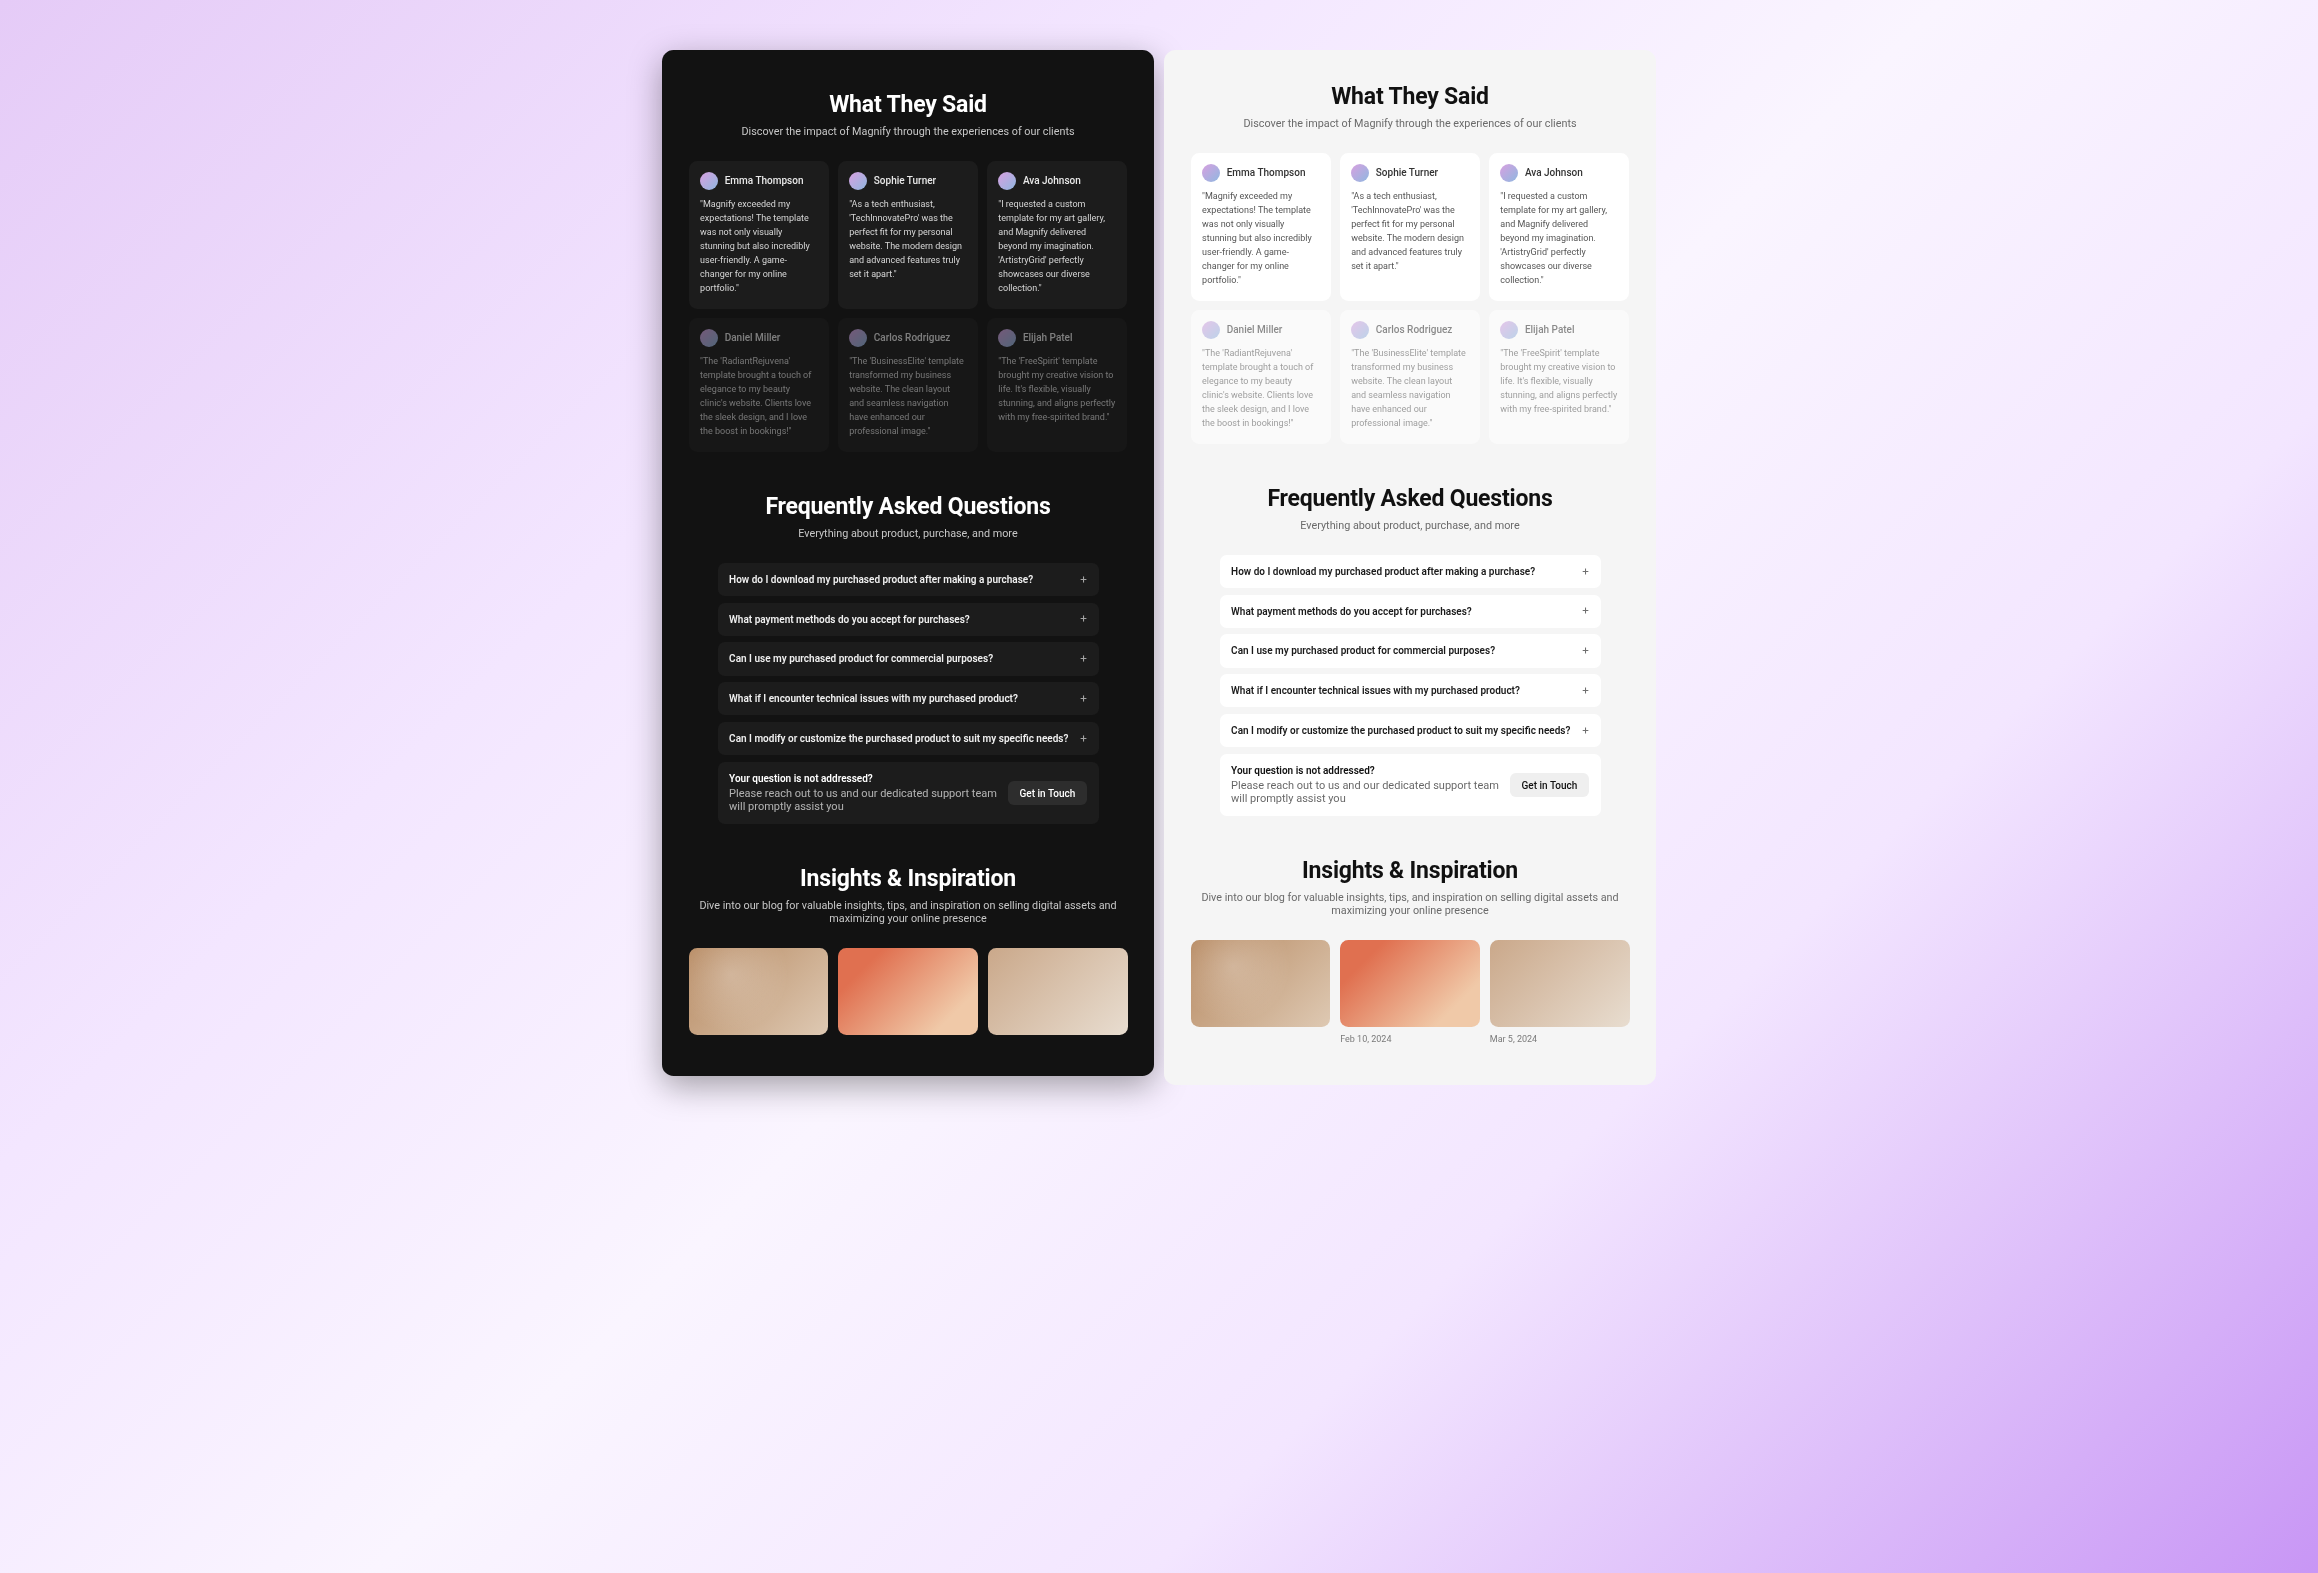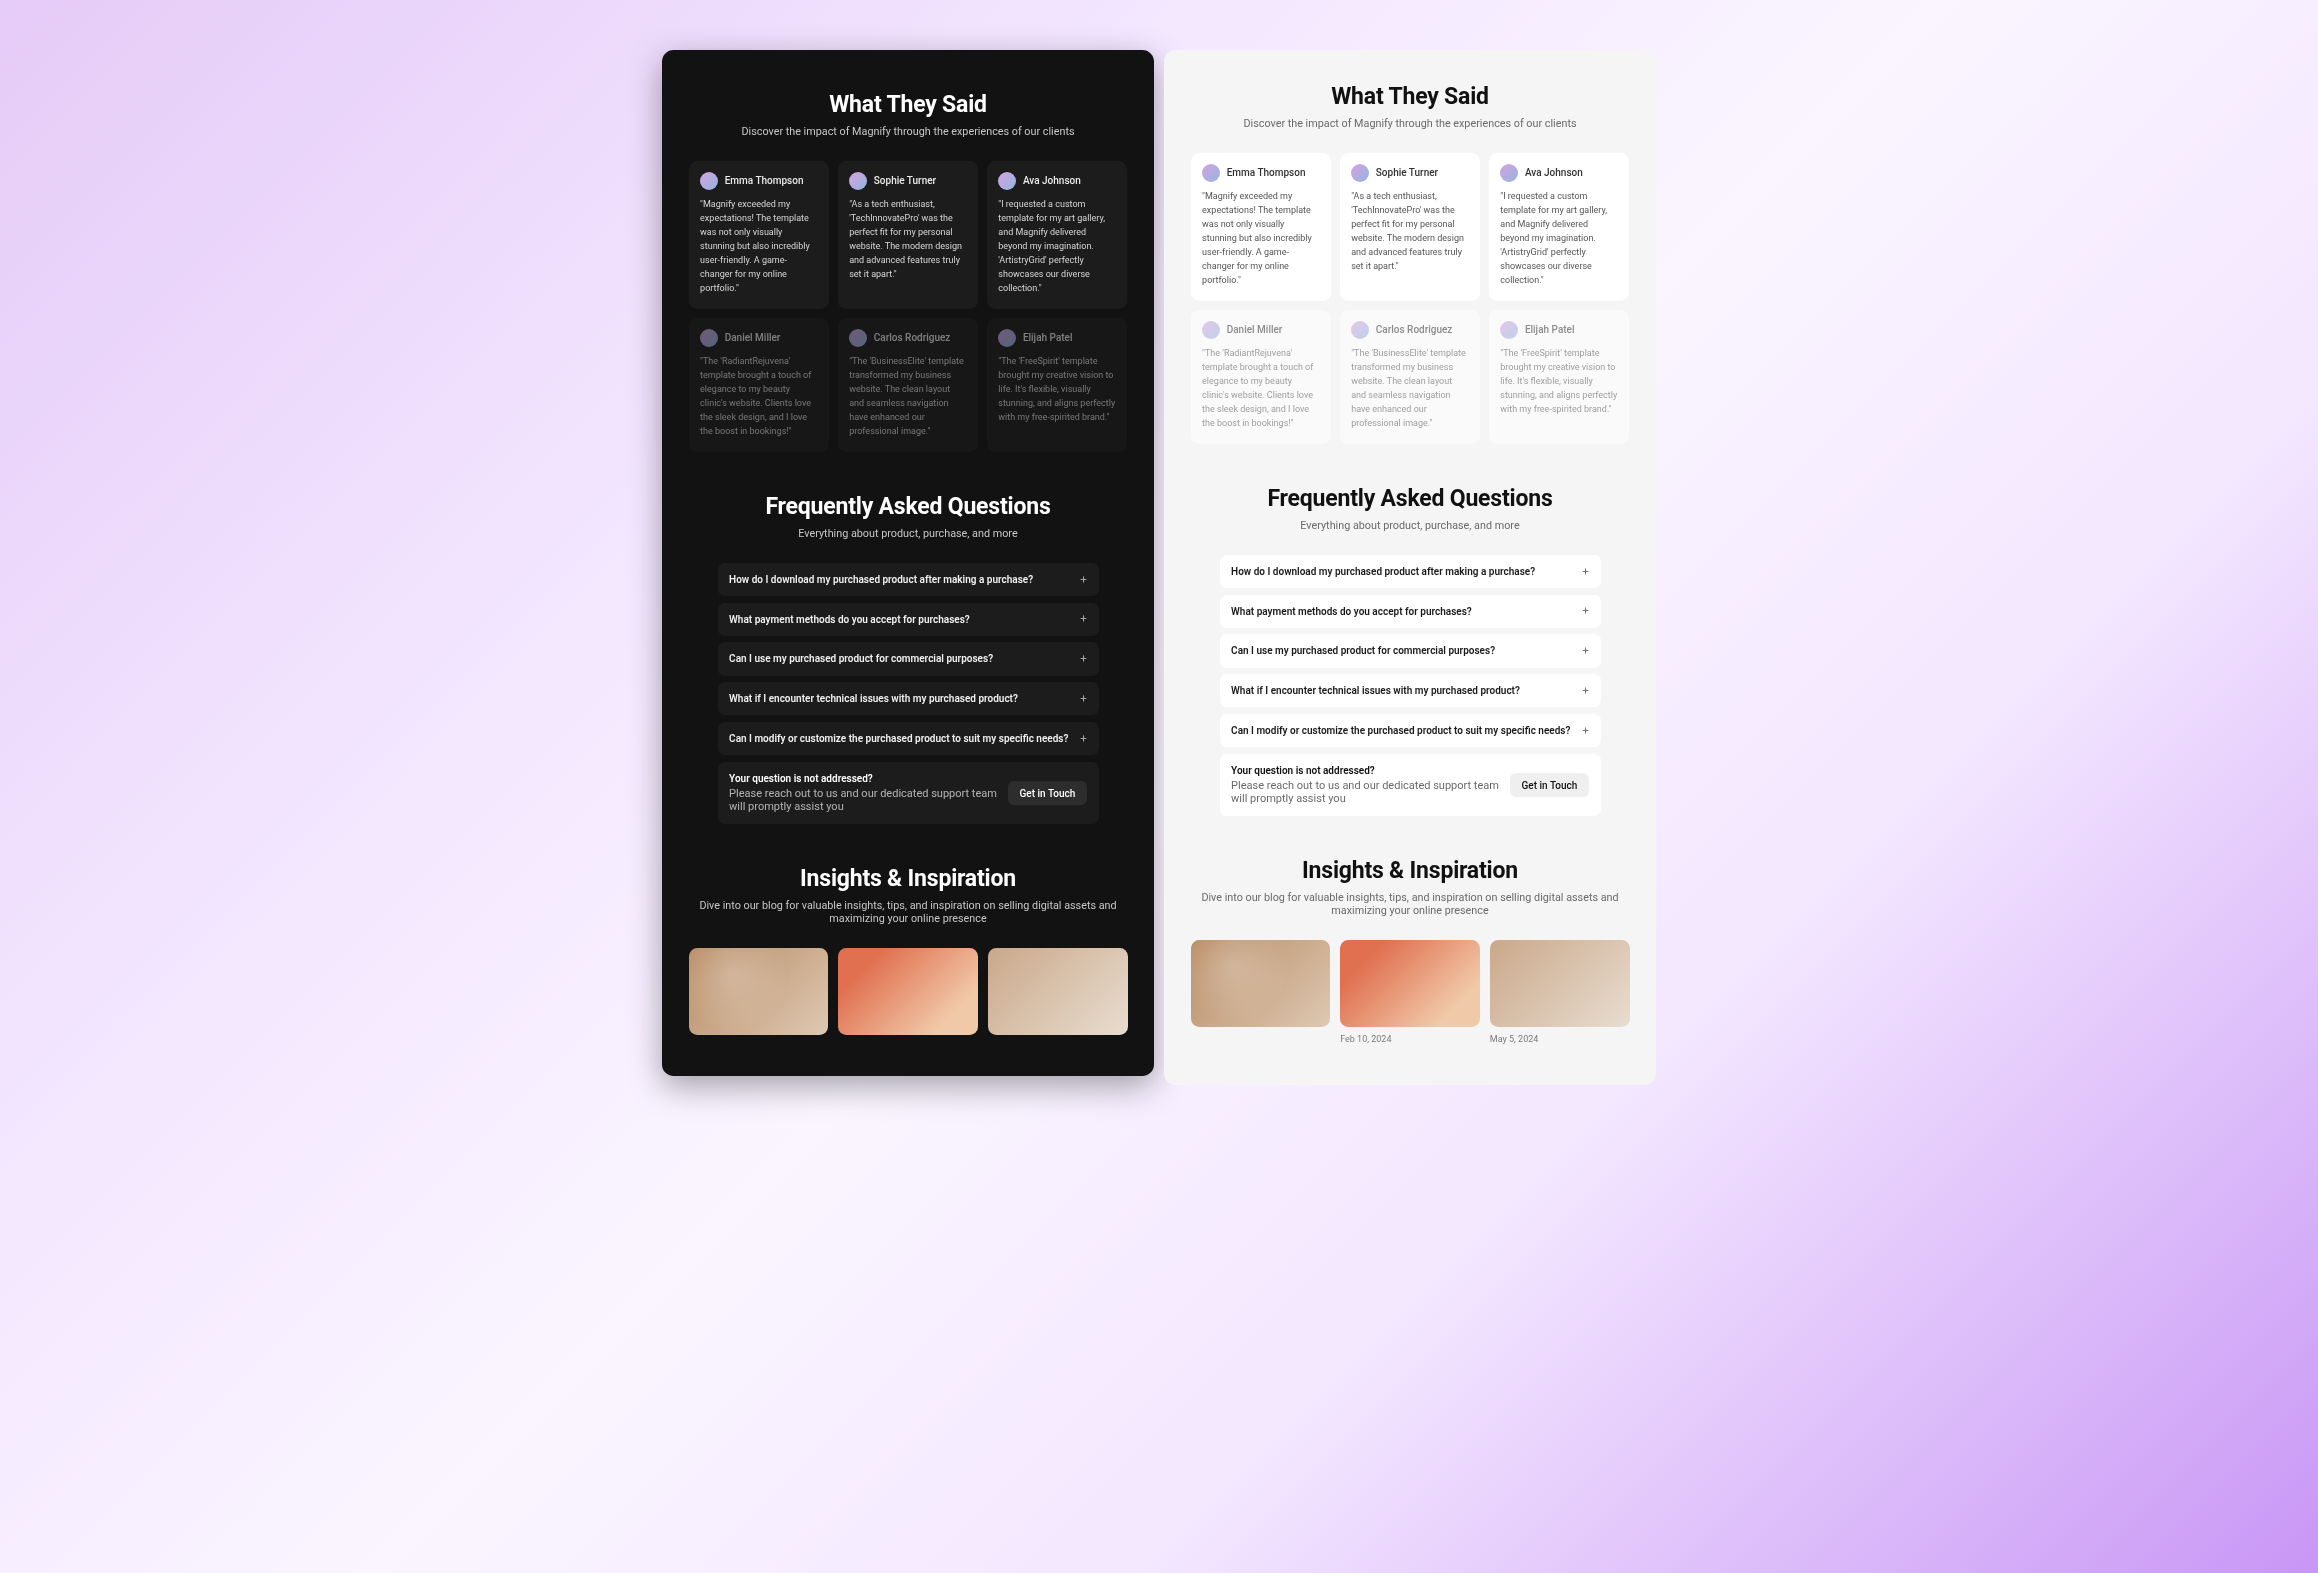--- a/index.html
+++ b/index.html
@@ -275,21 +275,21 @@
         <div class="bcard">
             <div class="bimg"></div>
             <div class="bdate"></div>
           </div>
         <div class="bcard">
             <div class="bimg v2"></div>
             <div class="bdate">Feb 10, 2024</div>
           </div>
         <div class="bcard">
             <div class="bimg v3"></div>
-            <div class="bdate">May 5, 2024</div>
+            <div class="bdate">Mar 5, 2024</div>
           </div>
       </div>
     </div>
 
   </div>
 
 </div>
 
 
 </body></html>

